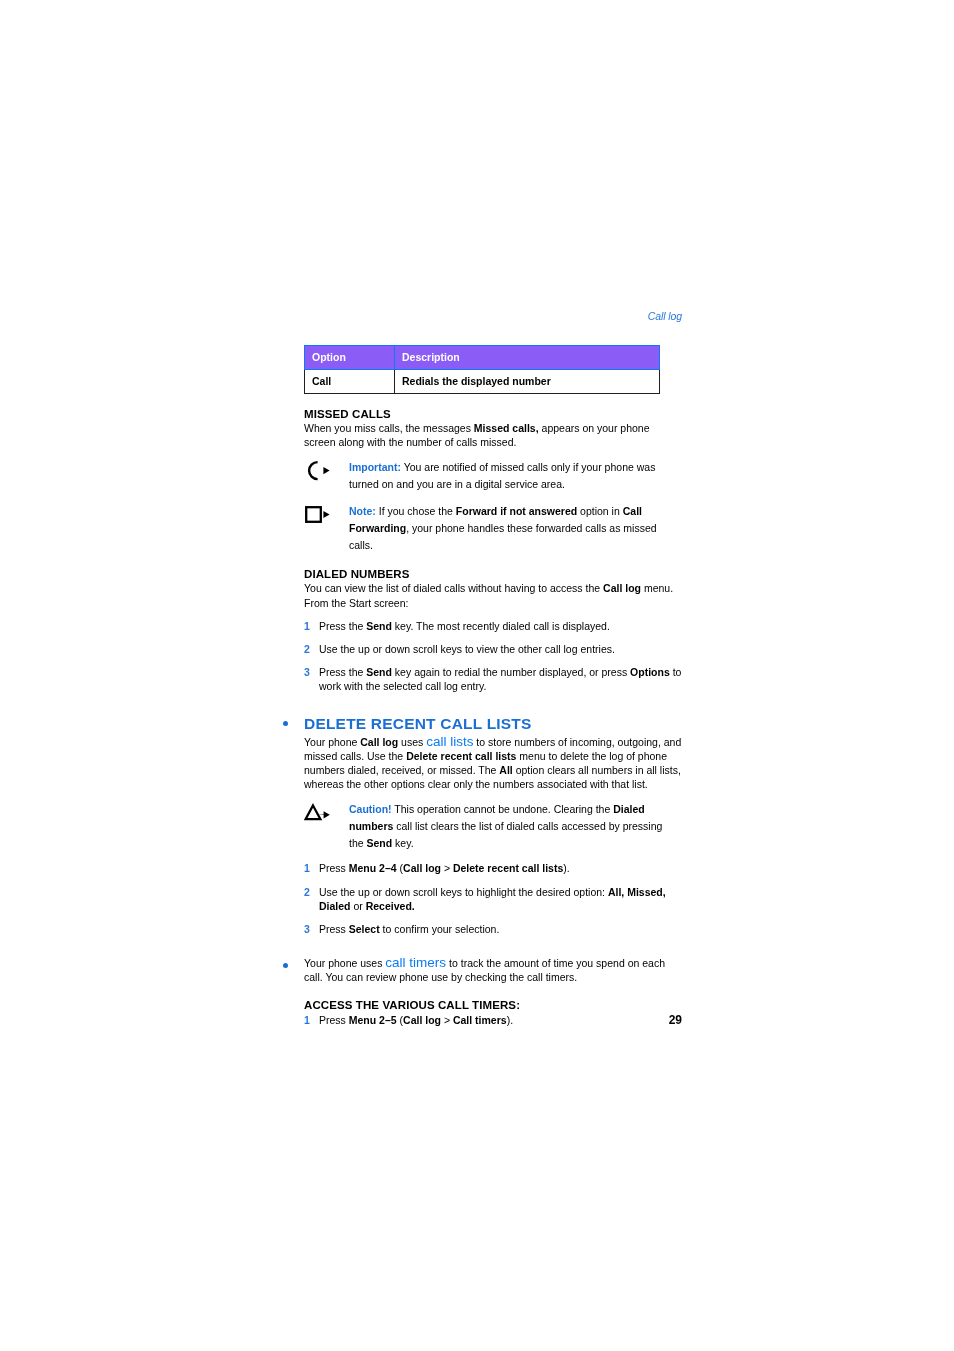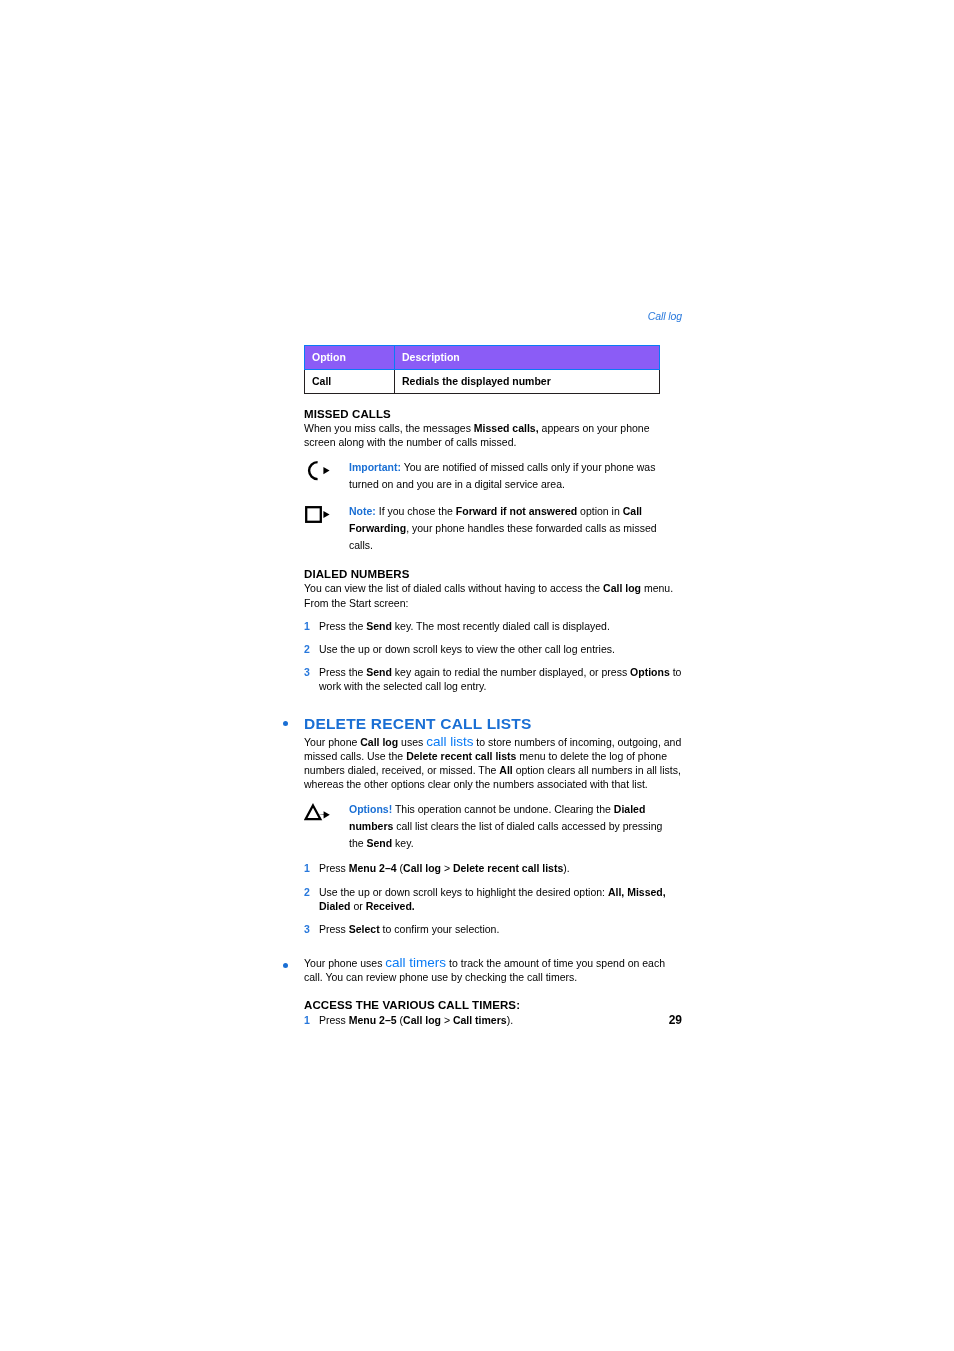--- a/index.html
+++ b/index.html
@@ -233,21 +233,21 @@
       <h2 class="section-head" style="margin-left:21px">DELETE RECENT CALL LISTS</h2>
       <p class="body" style="margin-left:21px;margin-top:2px"><span>Your phone </span><b>Call log</b><span> uses </span><span class="accent-inline">call lists</span><span> to store numbers of incoming, outgoing, and missed calls. Use the </span><b>Delete recent call lists</b><span> menu to delete the log of phone numbers dialed, received, or missed. The </span><b>All</b><span> option clears all numbers in all lists, whereas the other options clear only the numbers associated with that list.</span></p>
 
       <div class="callout">
         <span class="ico">
           <svg width="30" height="22" viewBox="0 0 30 22">
             <path d="M9.0 3.4 L16.4 17.2 L1.6 17.2 Z" fill="none" stroke="#000" stroke-width="2.2" stroke-linejoin="miter"></path>
             <path d="M13.0 12.6 L19.6 12.6 L19.6 9.2 L25.8 12.8 L19.6 16.4 L19.6 13.0 Z" fill="#000"></path>
           </svg>
         </span>
-        <p><span class="lbl caution">Options!</span><span> This operation cannot be undone. Clearing the </span><b>Dialed numbers</b><span> call list clears the list of dialed calls accessed by pressing the </span><b>Send</b><span> key.</span></p>
+        <p><span class="lbl caution">Caution!</span><span> This operation cannot be undone. Clearing the </span><b>Dialed numbers</b><span> call list clears the list of dialed calls accessed by pressing the </span><b>Send</b><span> key.</span></p>
       </div>
 
       <ol class="steps">
         <li><span class="num">1</span><span>Press </span><b>Menu 2–4</b><span> (</span><b>Call log</b><span> &gt; </span><b>Delete recent call lists</b><span>).</span></li>
         <li><span class="num">2</span><span>Use the up or down scroll keys to highlight the desired option: </span><b>All, Missed, Dialed</b><span> or </span><b>Received.</b></li>
         <li><span class="num">3</span><span>Press </span><b>Select</b><span> to confirm your selection.</span></li>
       </ol>
     </div>
 
     <div class="section-block">

